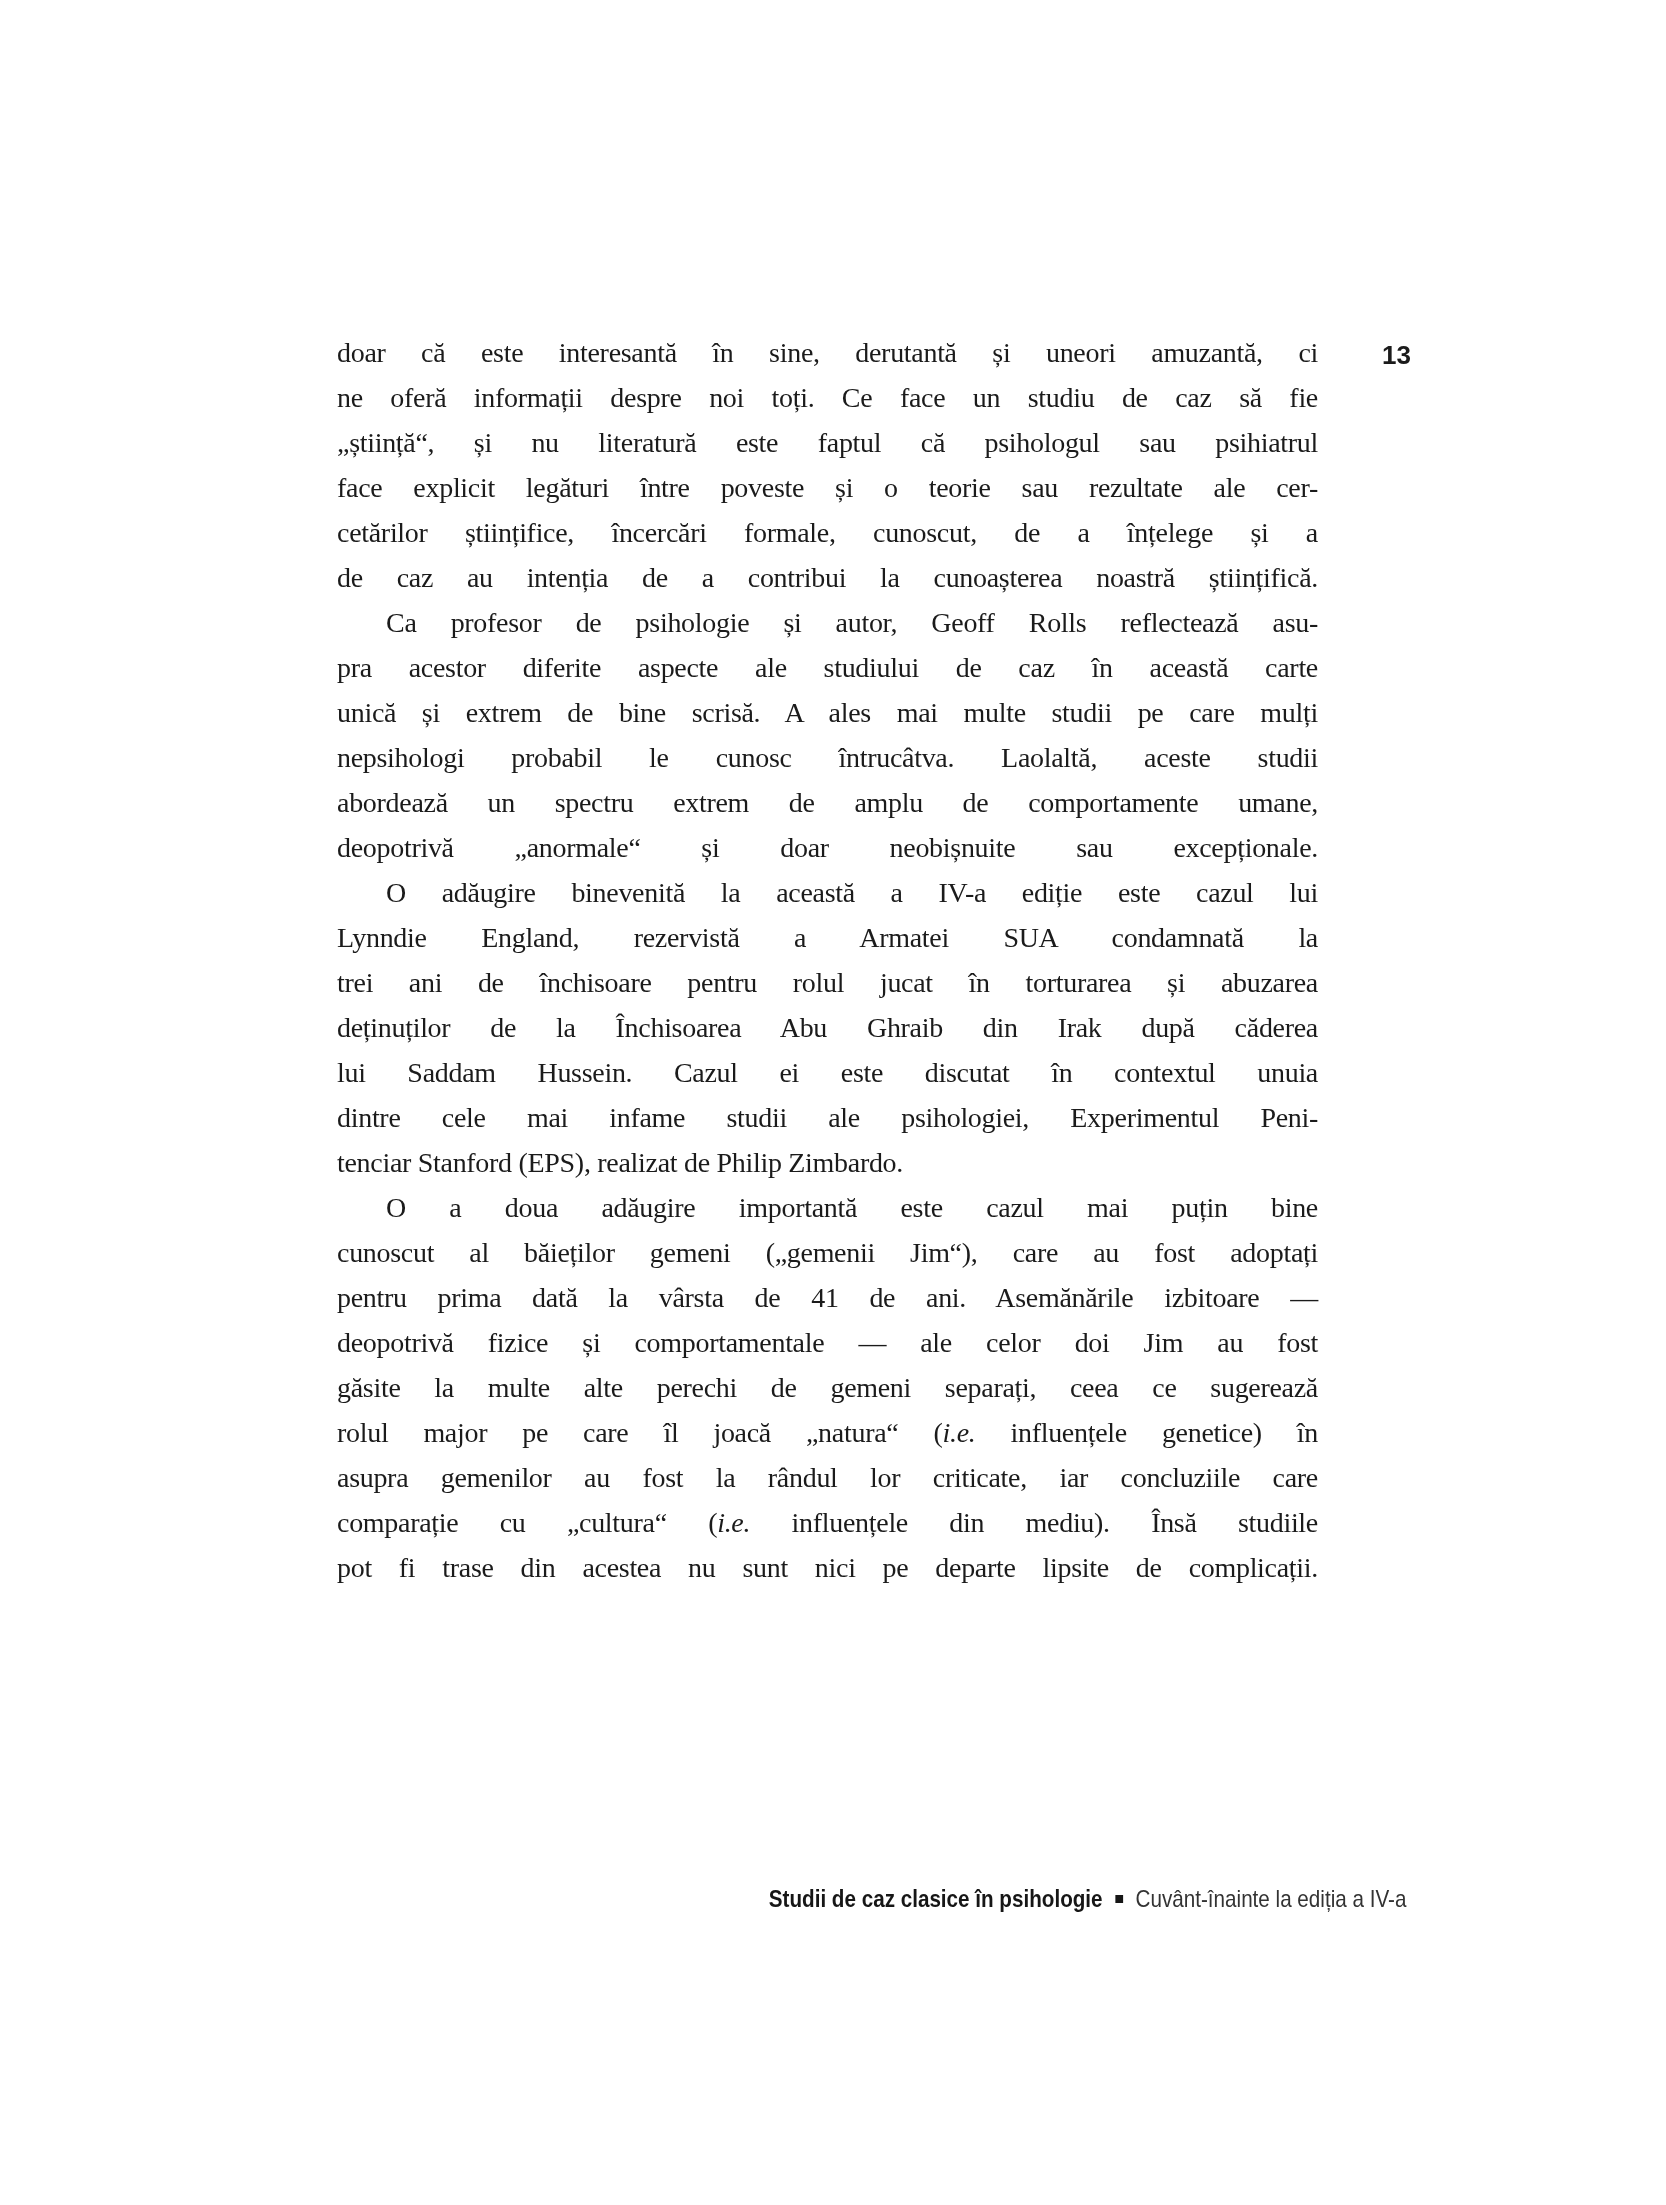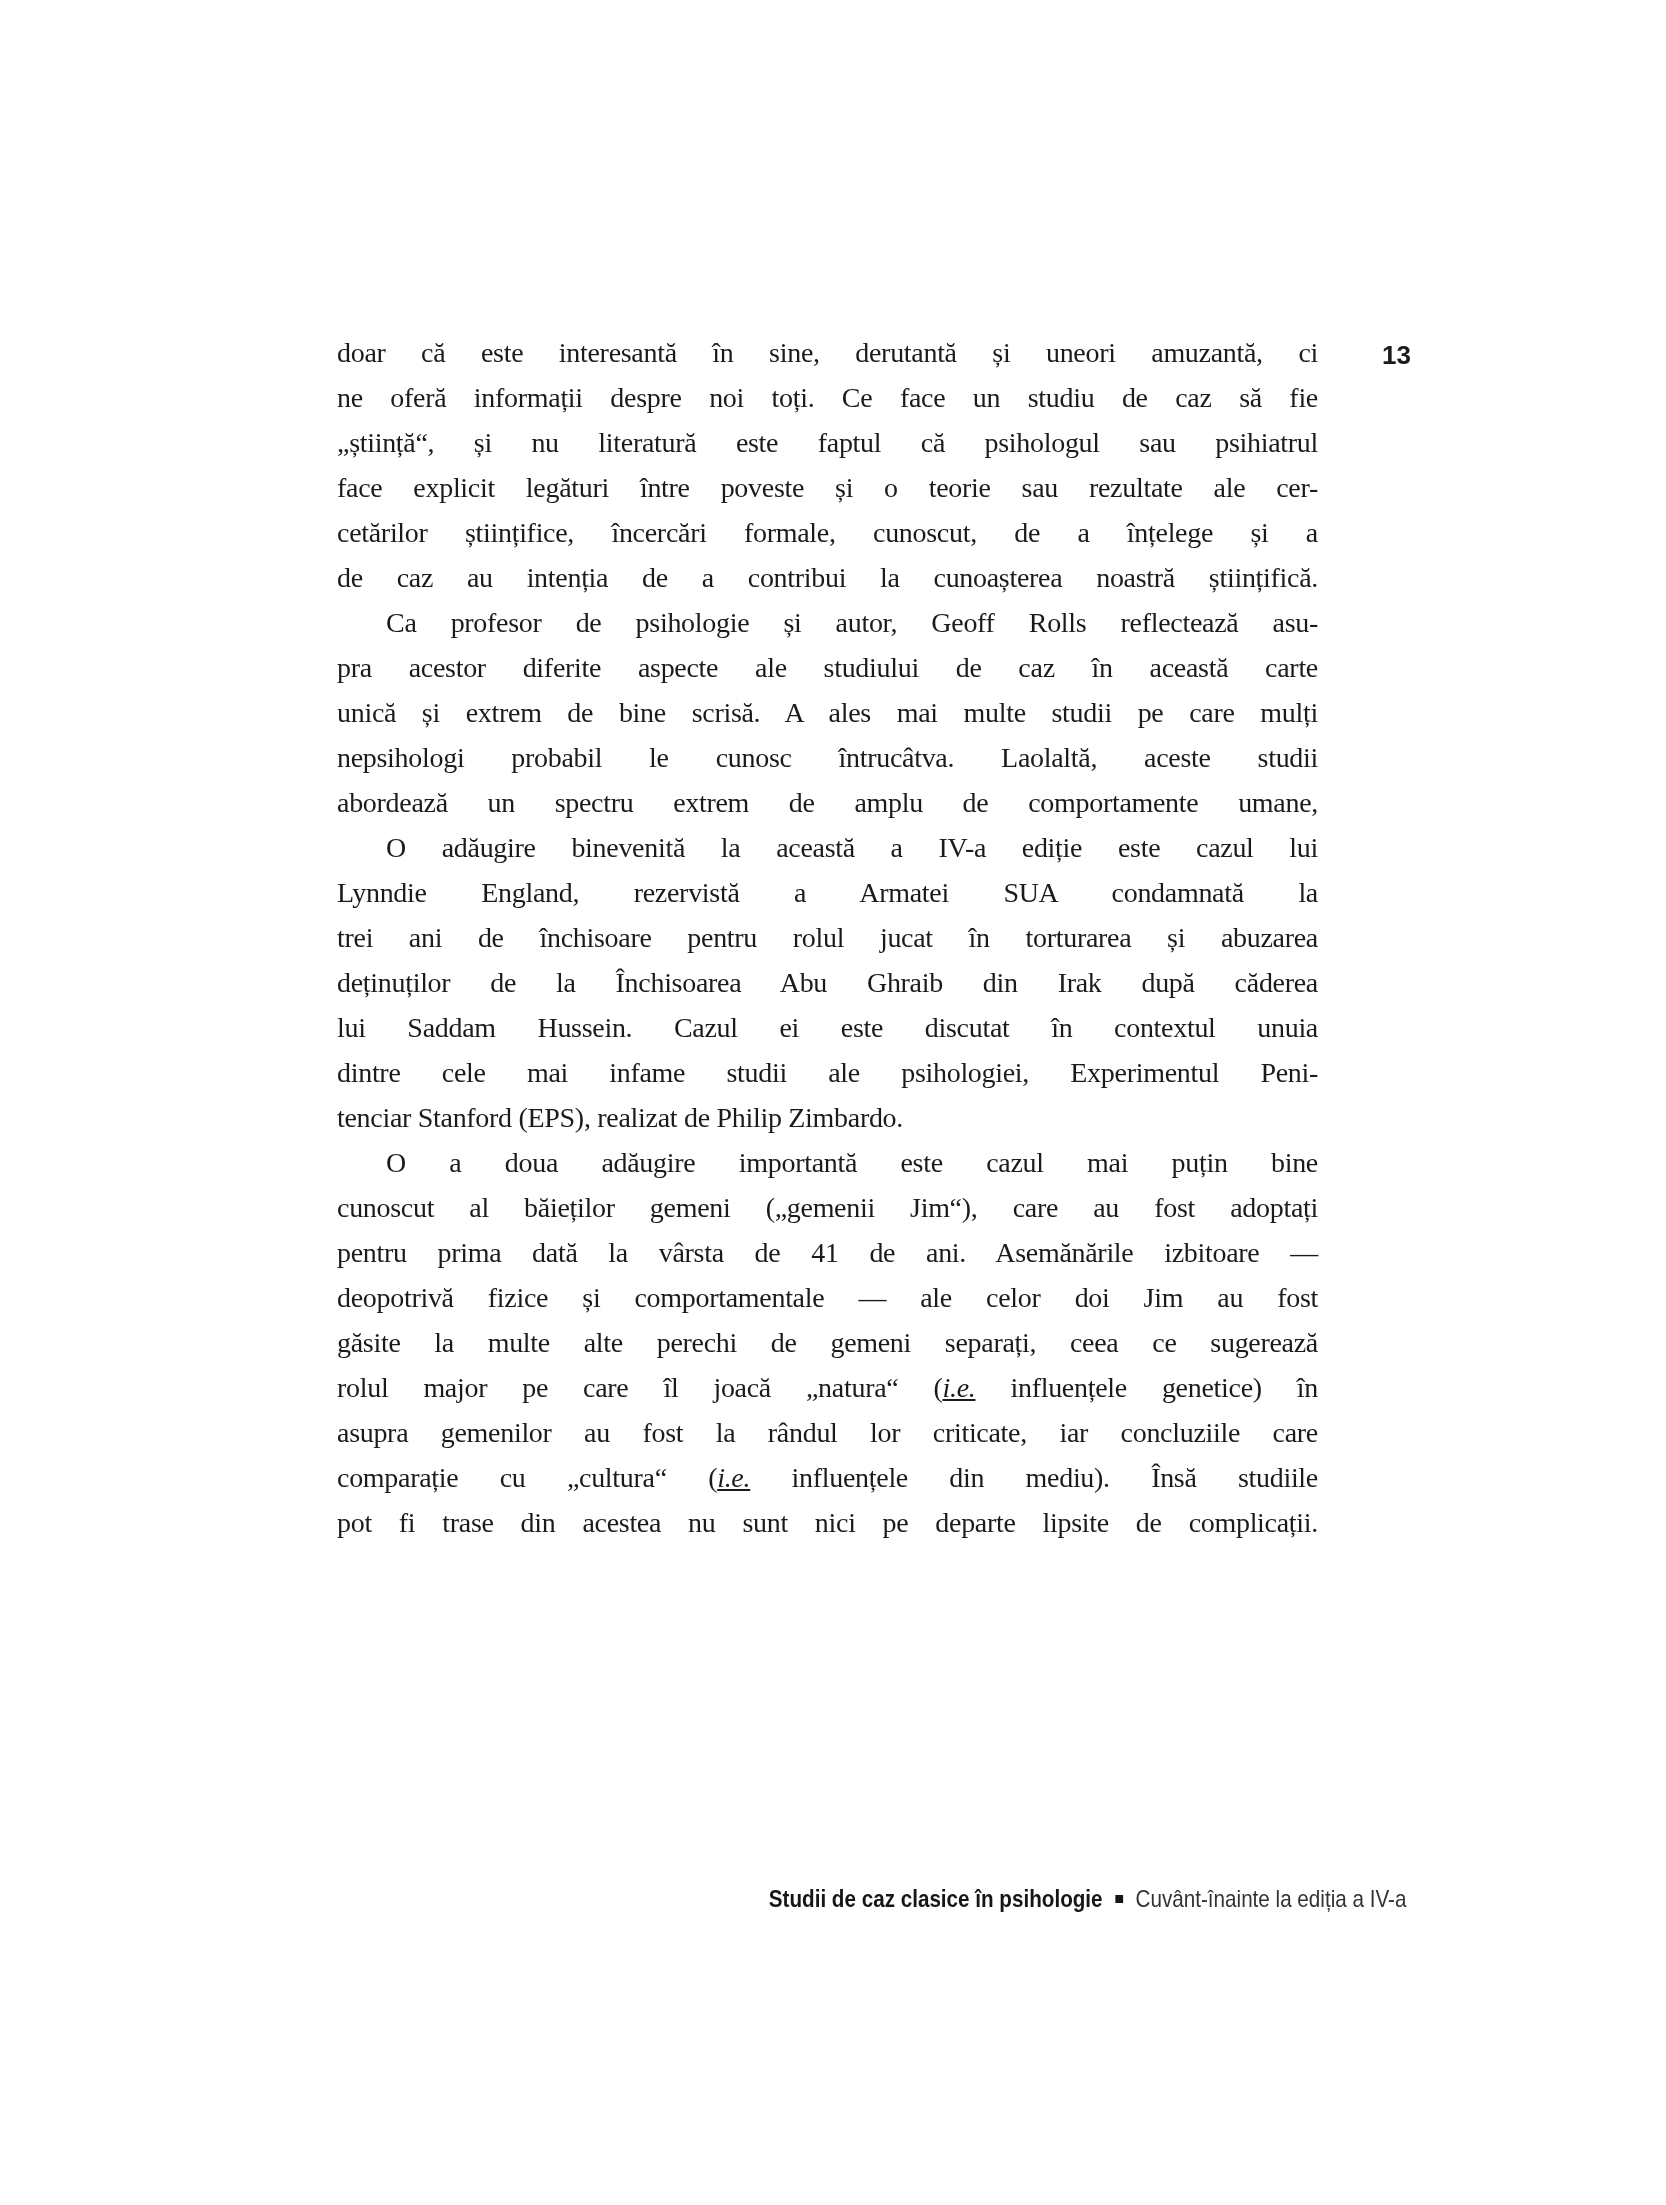--- a/index.html
+++ b/index.html
@@ -41,21 +41,20 @@
   }
   .line.last-left {
     text-align-last: left;
     font-family: Liberation Serif, serif;
   }
   .line.indent {
     text-indent: 49px;
   }
   .line em {
     font-style: italic;
-    text-decoration: underline;
   }
   .footer {
     position: absolute;
     top: 1884px;
     right: 260px;
     height: 30px;
     display: flex;
     align-items: center;
     gap: 15px;
     font-family: "Liberation Sans", sans-serif;
@@ -88,20 +87,21 @@
       <div class="line">ne oferă informații despre noi toți. Ce face un studiu de caz să fie</div>
       <div class="line">„știință“, și nu literatură este faptul că psihologul sau psihiatrul</div>
       <div class="line">face explicit legături între poveste și o teorie sau rezultate ale cer-</div>
       <div class="line">cetărilor științifice, încercări formale, cunoscut, de a înțelege și a</div>
       <div class="line">de caz au intenția de a contribui la cunoașterea noastră științifică.</div>
       <div class="line indent">Ca profesor de psihologie și autor, Geoff Rolls reflectează asu-</div>
       <div class="line">pra acestor diferite aspecte ale studiului de caz în această carte</div>
       <div class="line">unică și extrem de bine scrisă. A ales mai multe studii pe care mulți</div>
       <div class="line">nepsihologi probabil le cunosc întrucâtva. Laolaltă, aceste studii</div>
       <div class="line">abordează un spectru extrem de amplu de comportamente umane,</div>
+      <div class="line">deopotrivă „anormale“ și doar neobișnuite sau excepționale.</div>
       <div class="line indent">O adăugire binevenită la această a IV-a ediție este cazul lui</div>
       <div class="line">Lynndie England, rezervistă a Armatei SUA condamnată la</div>
       <div class="line">trei ani de închisoare pentru rolul jucat în torturarea și abuzarea</div>
       <div class="line">deținuților de la Închisoarea Abu Ghraib din Irak după căderea</div>
       <div class="line">lui Saddam Hussein. Cazul ei este discutat în contextul unuia</div>
       <div class="line">dintre cele mai infame studii ale psihologiei, Experimentul Peni-</div>
       <div class="line last-left">tenciar Stanford (EPS), realizat de Philip Zimbardo.</div>
       <div class="line indent">O a doua adăugire importantă este cazul mai puțin bine</div>
       <div class="line">cunoscut al băieților gemeni („gemenii Jim“), care au fost adoptați</div>
       <div class="line">pentru prima dată la vârsta de 41 de ani. Asemănările izbitoare —</div>

